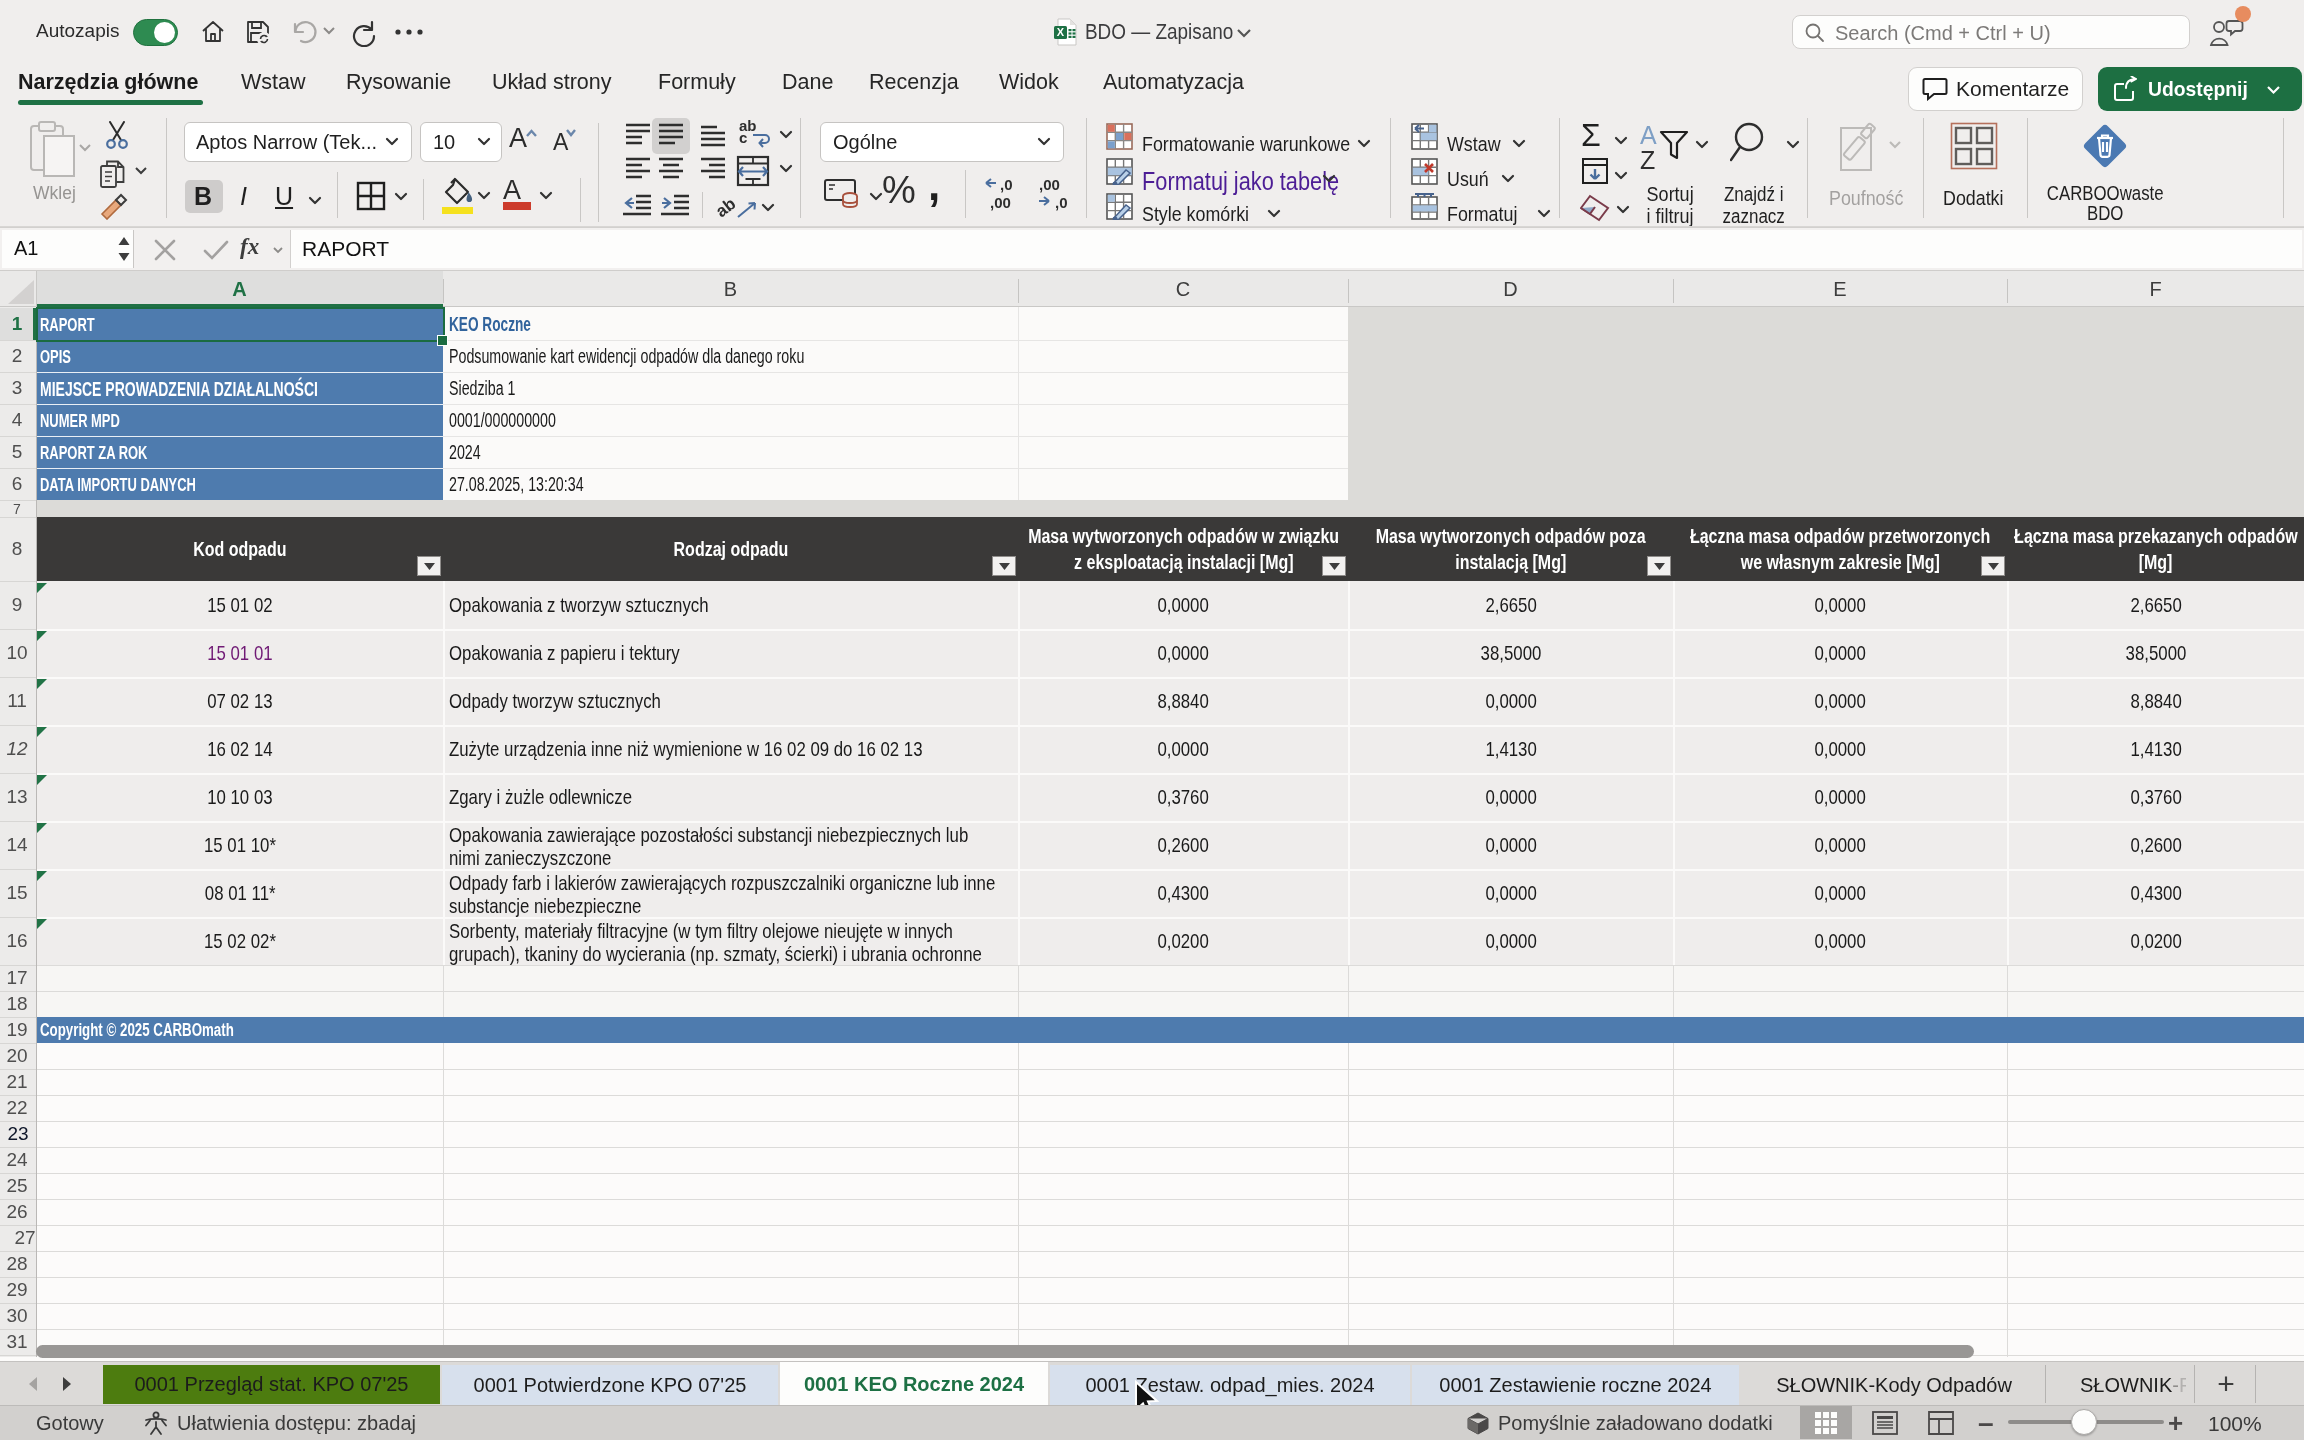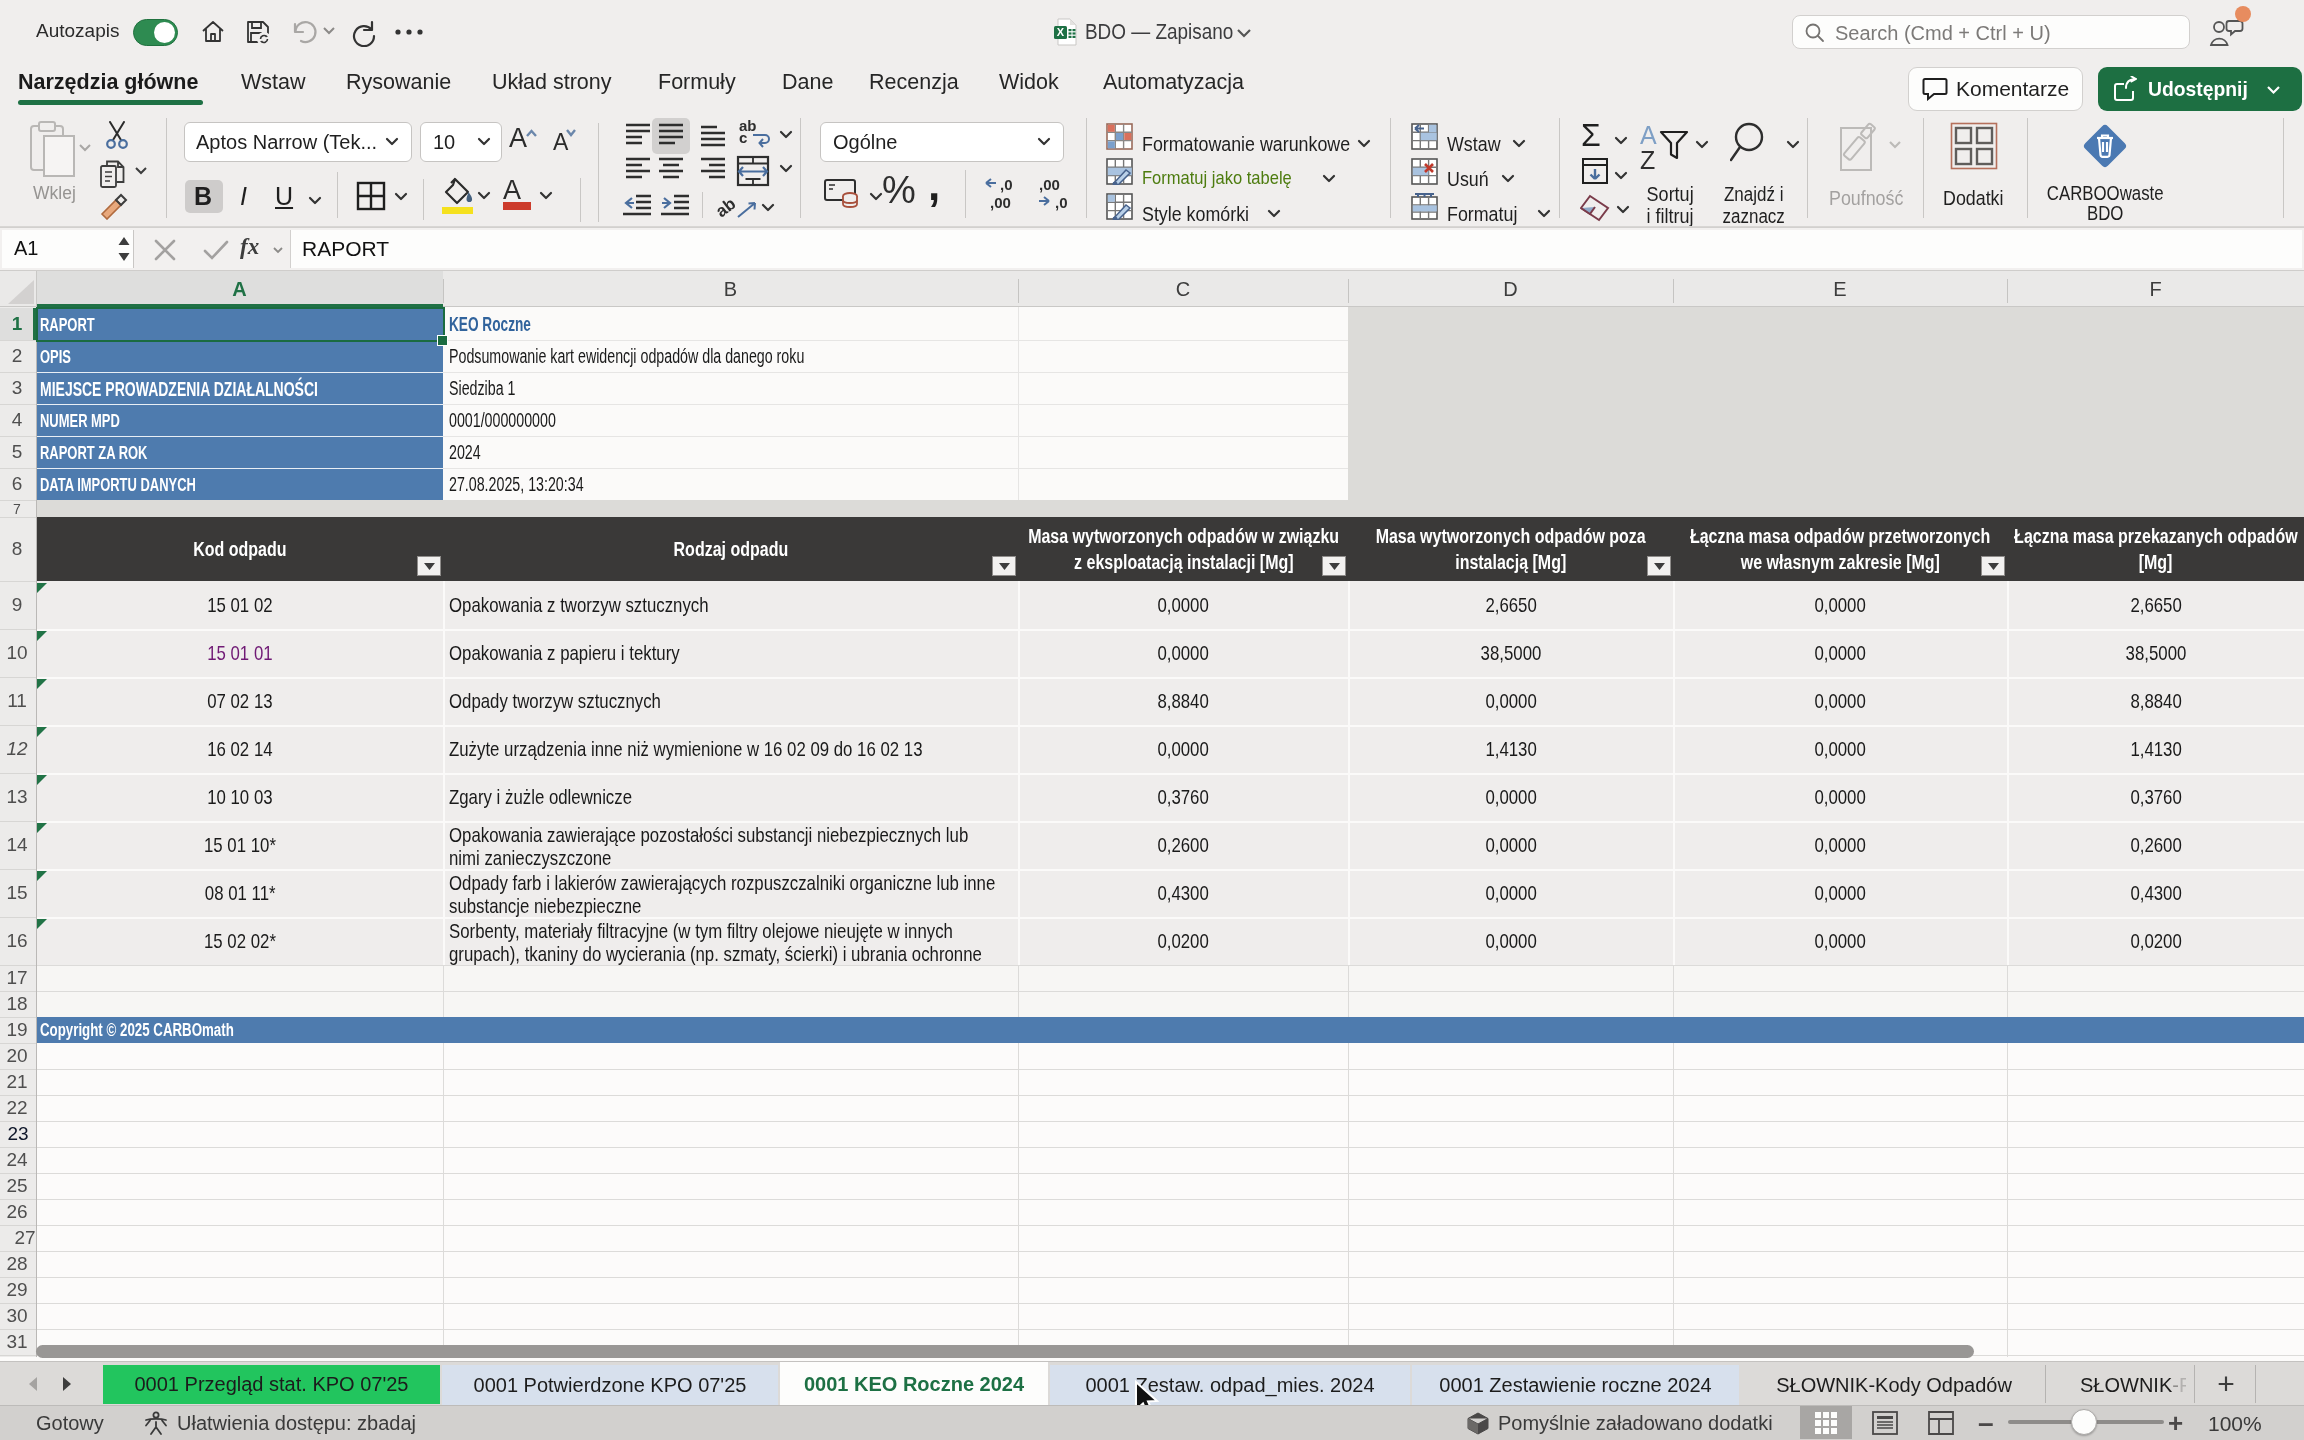--- a/index.html
+++ b/index.html
@@ -298,21 +298,21 @@
       <svg class="abs" style="left:1357px;top:29px;" width="14" height="10" viewBox="0 0 14 10">
           <path class="chev" d="M2 2 l5 5 5-5"></path>
         </svg>
       <svg class="abs" style="left:1106px;top:48px;" width="27" height="27" viewBox="0 0 27 27">
           <rect x="1" y="1" width="25" height="25" fill="#fff" stroke="#555" stroke-width="1.6"></rect>
           <path d="M1 9.3 h25 M1 17.6 h25 M9.3 1 v25 M17.6 1 v25" stroke="#777" stroke-width="1.4"></path>
           <rect x="1.8" y="9.7" width="24" height="7.5" fill="#a9c3e0"></rect>
           <path d="M8 25 L20 12 l4 3 L12 27z" fill="#b9d0e8" stroke="#47628c" stroke-width="1.5"></path>
           <circle cx="9" cy="26" r="2.5" fill="#47628c"></circle>
         </svg>
-      <div class="abs" style="left:1142px;top:57px;font-size:19px;color:#4d7c0f;"><span class="cn87l">Formatuj jako tabelę</span></div>
+      <div class="abs" style="left:1142px;top:57px;font-size:25px;color:#4c1d95;"><span class="cn87l">Formatuj jako tabelę</span></div>
       <svg class="abs" style="left:1322px;top:64px;" width="14" height="10" viewBox="0 0 14 10">
           <path class="chev" d="M2 2 l5 5 5-5"></path>
         </svg>
       <svg class="abs" style="left:1106px;top:83px;" width="27" height="27" viewBox="0 0 27 27">
           <rect x="1" y="1" width="25" height="25" fill="#fff" stroke="#555" stroke-width="1.6"></rect>
           <path d="M1 9.3 h25 M1 17.6 h25 M9.3 1 v25 M17.6 1 v25" stroke="#777" stroke-width="1.4"></path>
           <rect x="1.8" y="1.8" width="7" height="7" fill="#a9c3e0"></rect>
           <path d="M8 25 L20 12 l4 3 L12 27z" fill="#b9d0e8" stroke="#47628c" stroke-width="1.5"></path>
           <circle cx="9" cy="26" r="2.5" fill="#47628c"></circle>
         </svg>
@@ -829,21 +829,21 @@
 
   <div class="abs" style="left:36px;top:1345px;width:1938px;height:13px;background:#999795;border-radius:7px;"></div>
 
   <div id="tabs" class="abs" style="left:0;top:1361px;width:2304px;height:44px;background:#dcdad8;border-top:1px solid #c4c2c0;box-sizing:border-box;">
     <svg class="abs" style="left:25px;top:13px;" width="15" height="18" viewBox="0 0 15 18">
         <path d="M12 2 L4 9 L12 16z" fill="#a5a3a1"></path>
       </svg>
     <svg class="abs" style="left:60px;top:13px;" width="15" height="18" viewBox="0 0 15 18">
         <path d="M3 2 L11 9 L3 16z" fill="#3d3d3d"></path>
       </svg>
-    <div class="abs cx" style="left:103px;top:3px;width:337px;height:39px;background:#22c55e;font-size:20px;color:#1c1c1c;">
+    <div class="abs cx" style="left:103px;top:3px;width:337px;height:39px;background:#4d7c0f;font-size:20px;color:#1c1c1c;">
         <span class="nrm">0001 Przegląd stat. KPO 07'25</span>
       </div>
     <div class="abs cx" style="left:442px;top:3px;width:336px;height:41px;background:#d7e0ed;font-size:20px;color:#1c1c1c;">
         <span class="nrm">0001 Potwierdzone KPO 07'25</span>
       </div>
     <div class="abs cx" style="left:780px;top:0px;width:268px;height:44px;background:#fdfdfc;font-size:20px;font-weight:bold;color:#1d7044;">
         <span class="nrm">0001 KEO Roczne 2024</span>
       </div>
     <div class="abs cx" style="left:1050px;top:3px;width:360px;height:41px;background:#d7e0ed;font-size:20px;color:#1c1c1c;">
         <span class="nrm">0001 Zestaw. odpad_mies. 2024</span>

